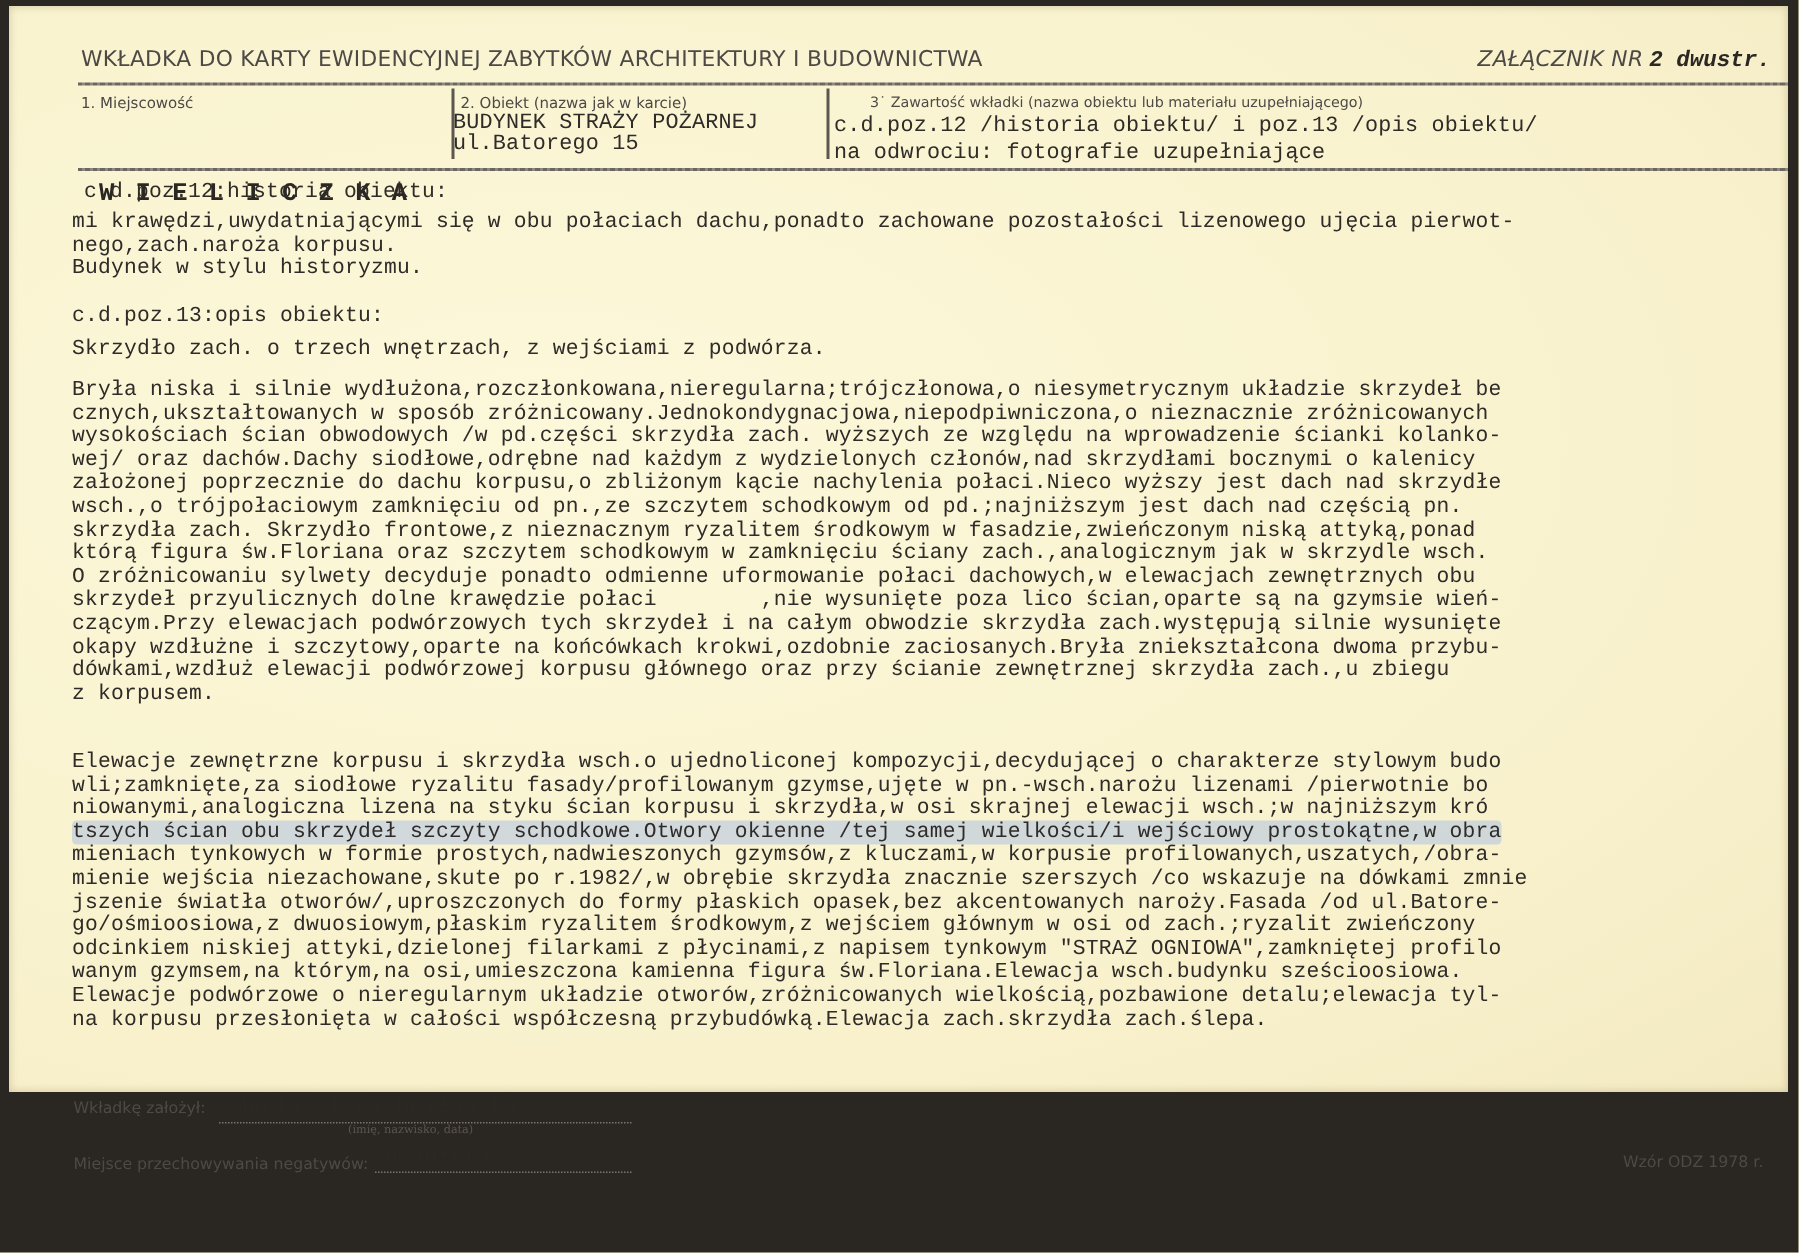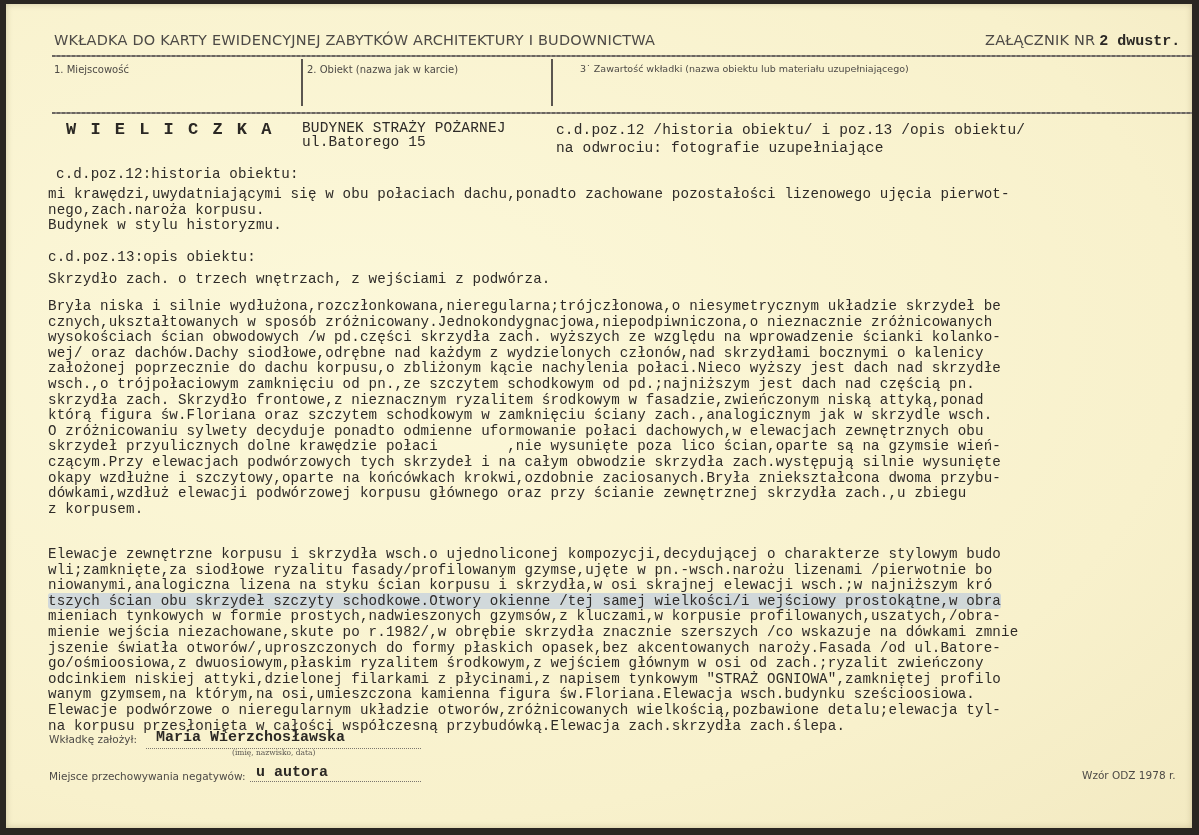--- a/index.html
+++ b/index.html
@@ -2,44 +2,44 @@
 <html><head>
 <meta charset="utf-8">
 <style>
   html, body { margin: 0; padding: 0; }
   body {
     width: 1199px; height: 835px; overflow: hidden;
     background: #2a2622;
     position: relative;
   }
   .card {
-    position: absolute; left: 6px; top: 4px; width: 1186px; height: 824px;
+    position: absolute; left: 6px; top: 4px; width: 1186px; height: 724px;
     background: #fbf6d3;
     background-image: radial-gradient(ellipse at 30% 40%, #fcf8da 0%, #f8f1cc 70%, #f3eac2 100%);
     box-shadow: inset 0 0 6px rgba(90,70,30,0.25);
     color: #3a3632;
   }
   .abs { position: absolute; }
   .sans { font-family: "DejaVu Sans", sans-serif; color: #4d4a46; }
   .mono { font-family: "Liberation Mono", monospace; color: #2b2824; font-weight: bold; }
-  .typed { font-family: "Liberation Mono", monospace; color: #2e2b28; font-size: 14.2px; line-height: 15.6px; white-space: pre; letter-spacing: 0.15px; margin-top: 46px; }
+  .typed { font-family: "Liberation Mono", monospace; color: #2e2b28; font-size: 14.2px; line-height: 15.6px; white-space: pre; letter-spacing: 0.15px; }
   .rule { position: absolute; height: 2px; background: repeating-linear-gradient(90deg,#6b6660 0 3px,#8d877f 3px 5px); }
   .vrule { position: absolute; width: 1.5px; background: #5b5650; }
   .dotted { position: absolute; border-bottom: 1px dotted #7a756e; height: 0; }
   .label-small { font-size: 10px; }
   .heading { font-size: 14.5px; letter-spacing: 0.2px; }
   .blue-smudge { background: rgba(160,185,230,0.45); border-radius: 3px; }
 </style>
 </head>
 <body>
 
 <div class="card">
 
   <div class="abs sans heading" style="left:48px; top:28px;">WKŁADKA DO KARTY EWIDENCYJNEJ ZABYTKÓW ARCHITEKTURY I BUDOWNICTWA</div>
-  <div class="abs" style="left:979px; top:27px; white-space:nowrap;">
+  <div class="abs" style="left:979px; top:27px; white-space:nowrap;font-style:italic;">
     <span class="sans heading">ZAŁĄCZNIK NR</span>
     <span class="mono" style="font-size:15px;">2 dwustr.</span>
   </div>
 
   <div class="rule" style="left:46px; top:51px; width:1140px;"></div>
 
   <div class="abs sans label-small" style="left:48px; top:60px;">1. Miejscowość</div>
   <div class="abs mono" style="left:60px; top:78px; font-size:17px; letter-spacing:2px;margin-top:38px;">W I E L I C Z K A</div>
 
   <div class="vrule" style="left:295px; top:55px; height:47px;"></div>

